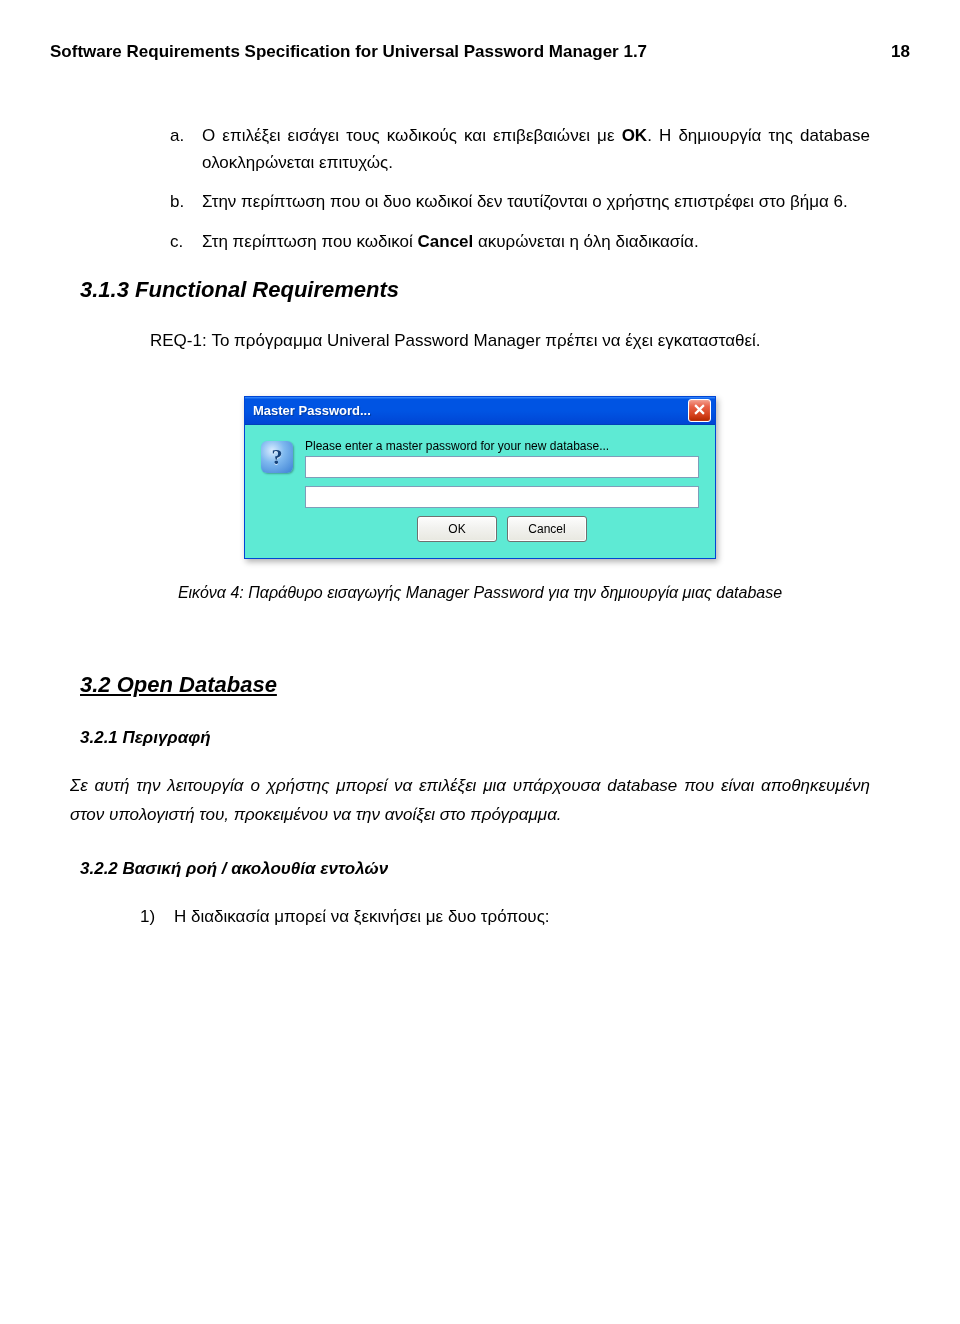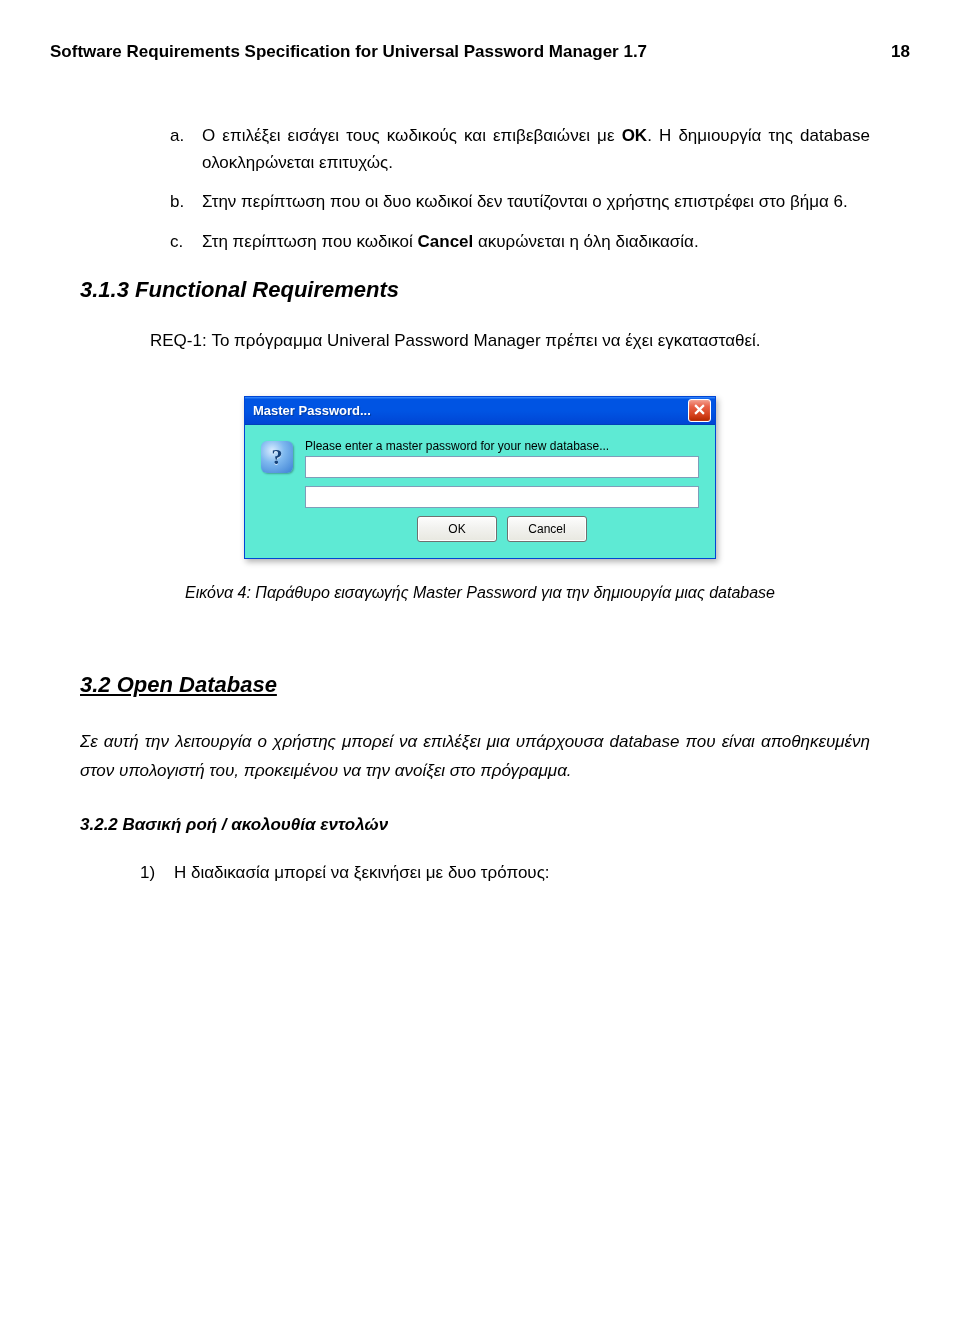--- a/index.html
+++ b/index.html
@@ -178,21 +178,21 @@
   .h3 {
     font-size: 17px;
     font-weight: bold;
     font-style: italic;
     margin: 0 0 24px 30px;
   }
   .body-para {
     font-size: 17px;
     font-style: italic;
     line-height: 1.7;
-    margin: 0 40px 30px 30px;
+    margin: 0 40px 30px 20px;
     text-align: justify;
   }
   .num-list-item {
     display: flex;
     font-size: 17px;
     line-height: 1.6;
     margin-left: 90px;
     margin-right: 40px;
   }
   .num-list-item .marker {
@@ -258,24 +258,25 @@
           <input type="password" class="text-input" style="">
           <div class="btn-row">
             <div class="xp-btn">OK</div>
             <div class="xp-btn">Cancel</div>
           </div>
         </div>
       </div>
     </div>
   </div>
 
-  <div class="caption">Εικόνα 4: Παράθυρο εισαγωγής Master Password για την δημιουργία μιας database</div>
+  <div class="caption">Εικόνα 4: Παράθυρο εισαγωγής Manager Password για την δημιουργία μιας database</div>
 
   <div class="h2">3.2  Open Database</div>
 
+  <div class="h3">3.2.1  Περιγραφή</div>
 
   <div class="body-para">Σε αυτή την λειτουργία ο χρήστης μπορεί να επιλέξει μια υπάρχουσα database που είναι αποθηκευμένη στον υπολογιστή του, προκειμένου να την ανοίξει στο πρόγραμμα.</div>
 
   <div class="h3">3.2.2  Βασική ροή / ακολουθία εντολών</div>
 
   <div class="num-list-item">
     <span class="marker">1)</span>
     <span>Η διαδικασία μπορεί να ξεκινήσει με δυο τρόπους:</span>
   </div>
 

